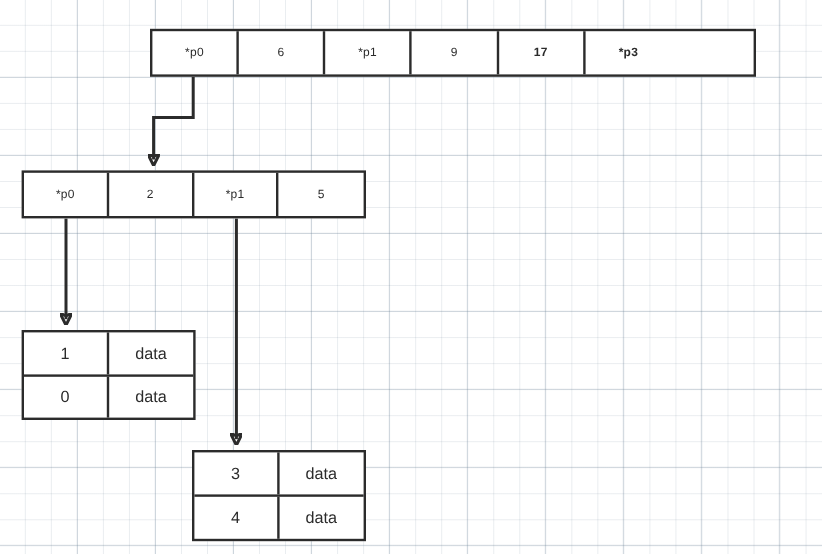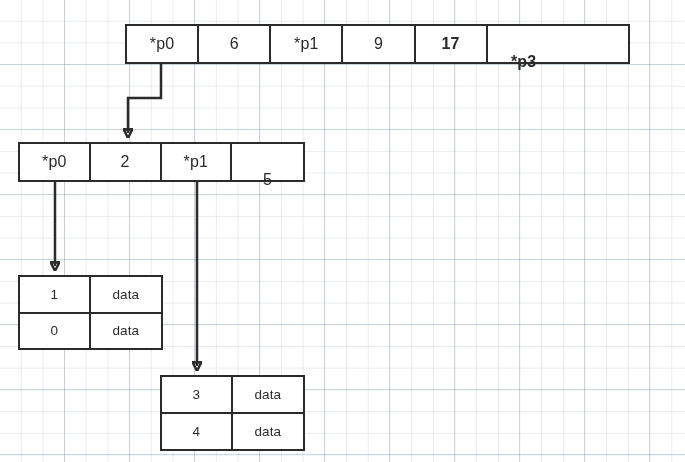--- a/index.html
+++ b/index.html
@@ -31,26 +31,26 @@
     display:flex;
     box-sizing:border-box;
     border:2.5px solid #2b2b2b;
     background:#ffffff;
   }
   .cell{
     box-sizing:border-box;
     display:flex;
     align-items:center;
     justify-content:center;
-    font-size:16px;
+    font-size:10px;
     color:#2b2b2b;
     letter-spacing:0.2px;
     border-right:2.5px solid #2b2b2b;
   }
-  .cell:last-child{border-right:none;margin-top:18px;}
+  .cell:last-child{border-right:none;}
   .cell.bold{font-weight:bold;}
 
   
   #node-top{left:125px;top:24px;width:505px;height:40px;}
   #node-top .cell{width:72.14px;height:100%;}
 
   
   #node-second{left:18px;top:142px;width:287px;height:40px;}
   #node-second .cell{width:71.75px;height:100%;}
 

